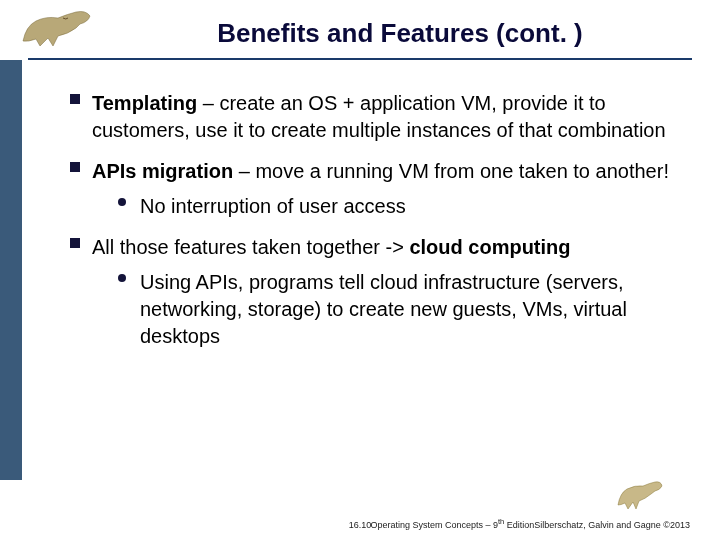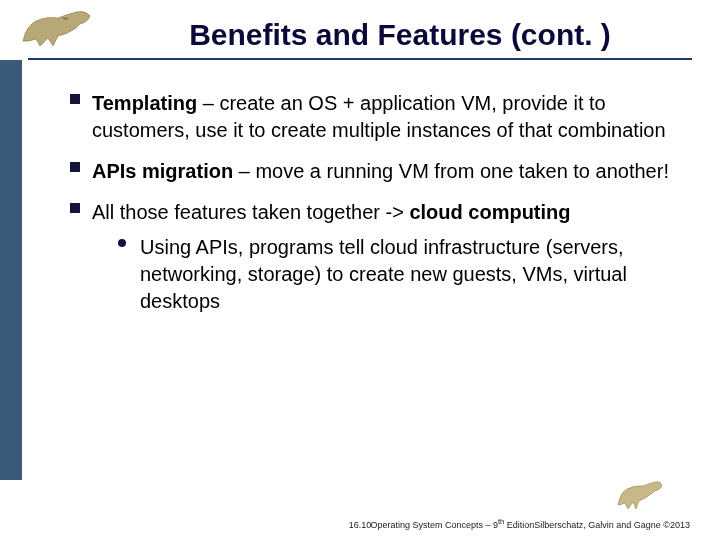--- a/index.html
+++ b/index.html
@@ -32,21 +32,21 @@
     bottom: 28px;
     width: 50px;
     height: 35px;
   }
   .title {
     position: absolute;
     top: 18px;
     left: 120px;
     right: 40px;
     text-align: center;
-    font-size: 30px;
+    font-size: 26px;
     font-weight: bold;
     font-family: Arial, sans-serif;
     color: #0a0a3a;
   }
   .title-underline {
     position: absolute;
     top: 58px;
     left: 28px;
     right: 28px;
     height: 2px;
@@ -127,20 +127,23 @@
 <div class="title-underline"></div>
 
 <div class="content">
 
   <div class="bullet-l1">
     <span class="bold">Templating</span><span> – create an OS + application VM, provide it to customers, use it to create multiple instances of that combination</span>
   </div>
 
   <div class="bullet-l1">
     <span class="bold">APIs migration</span><span> – move a running VM from one taken to another!</span>
+    <div class="bullet-l2">
+      <span>No interruption of user access</span>
+    </div>
   </div>
 
   <div class="bullet-l1">
     <span>All those features taken together -&gt; </span><span class="bold">cloud computing</span>
     <div class="bullet-l2">
       <span>Using APIs, programs tell cloud infrastructure (servers, networking, storage) to create new guests, VMs, virtual desktops</span>
     </div>
   </div>
 
 </div>

